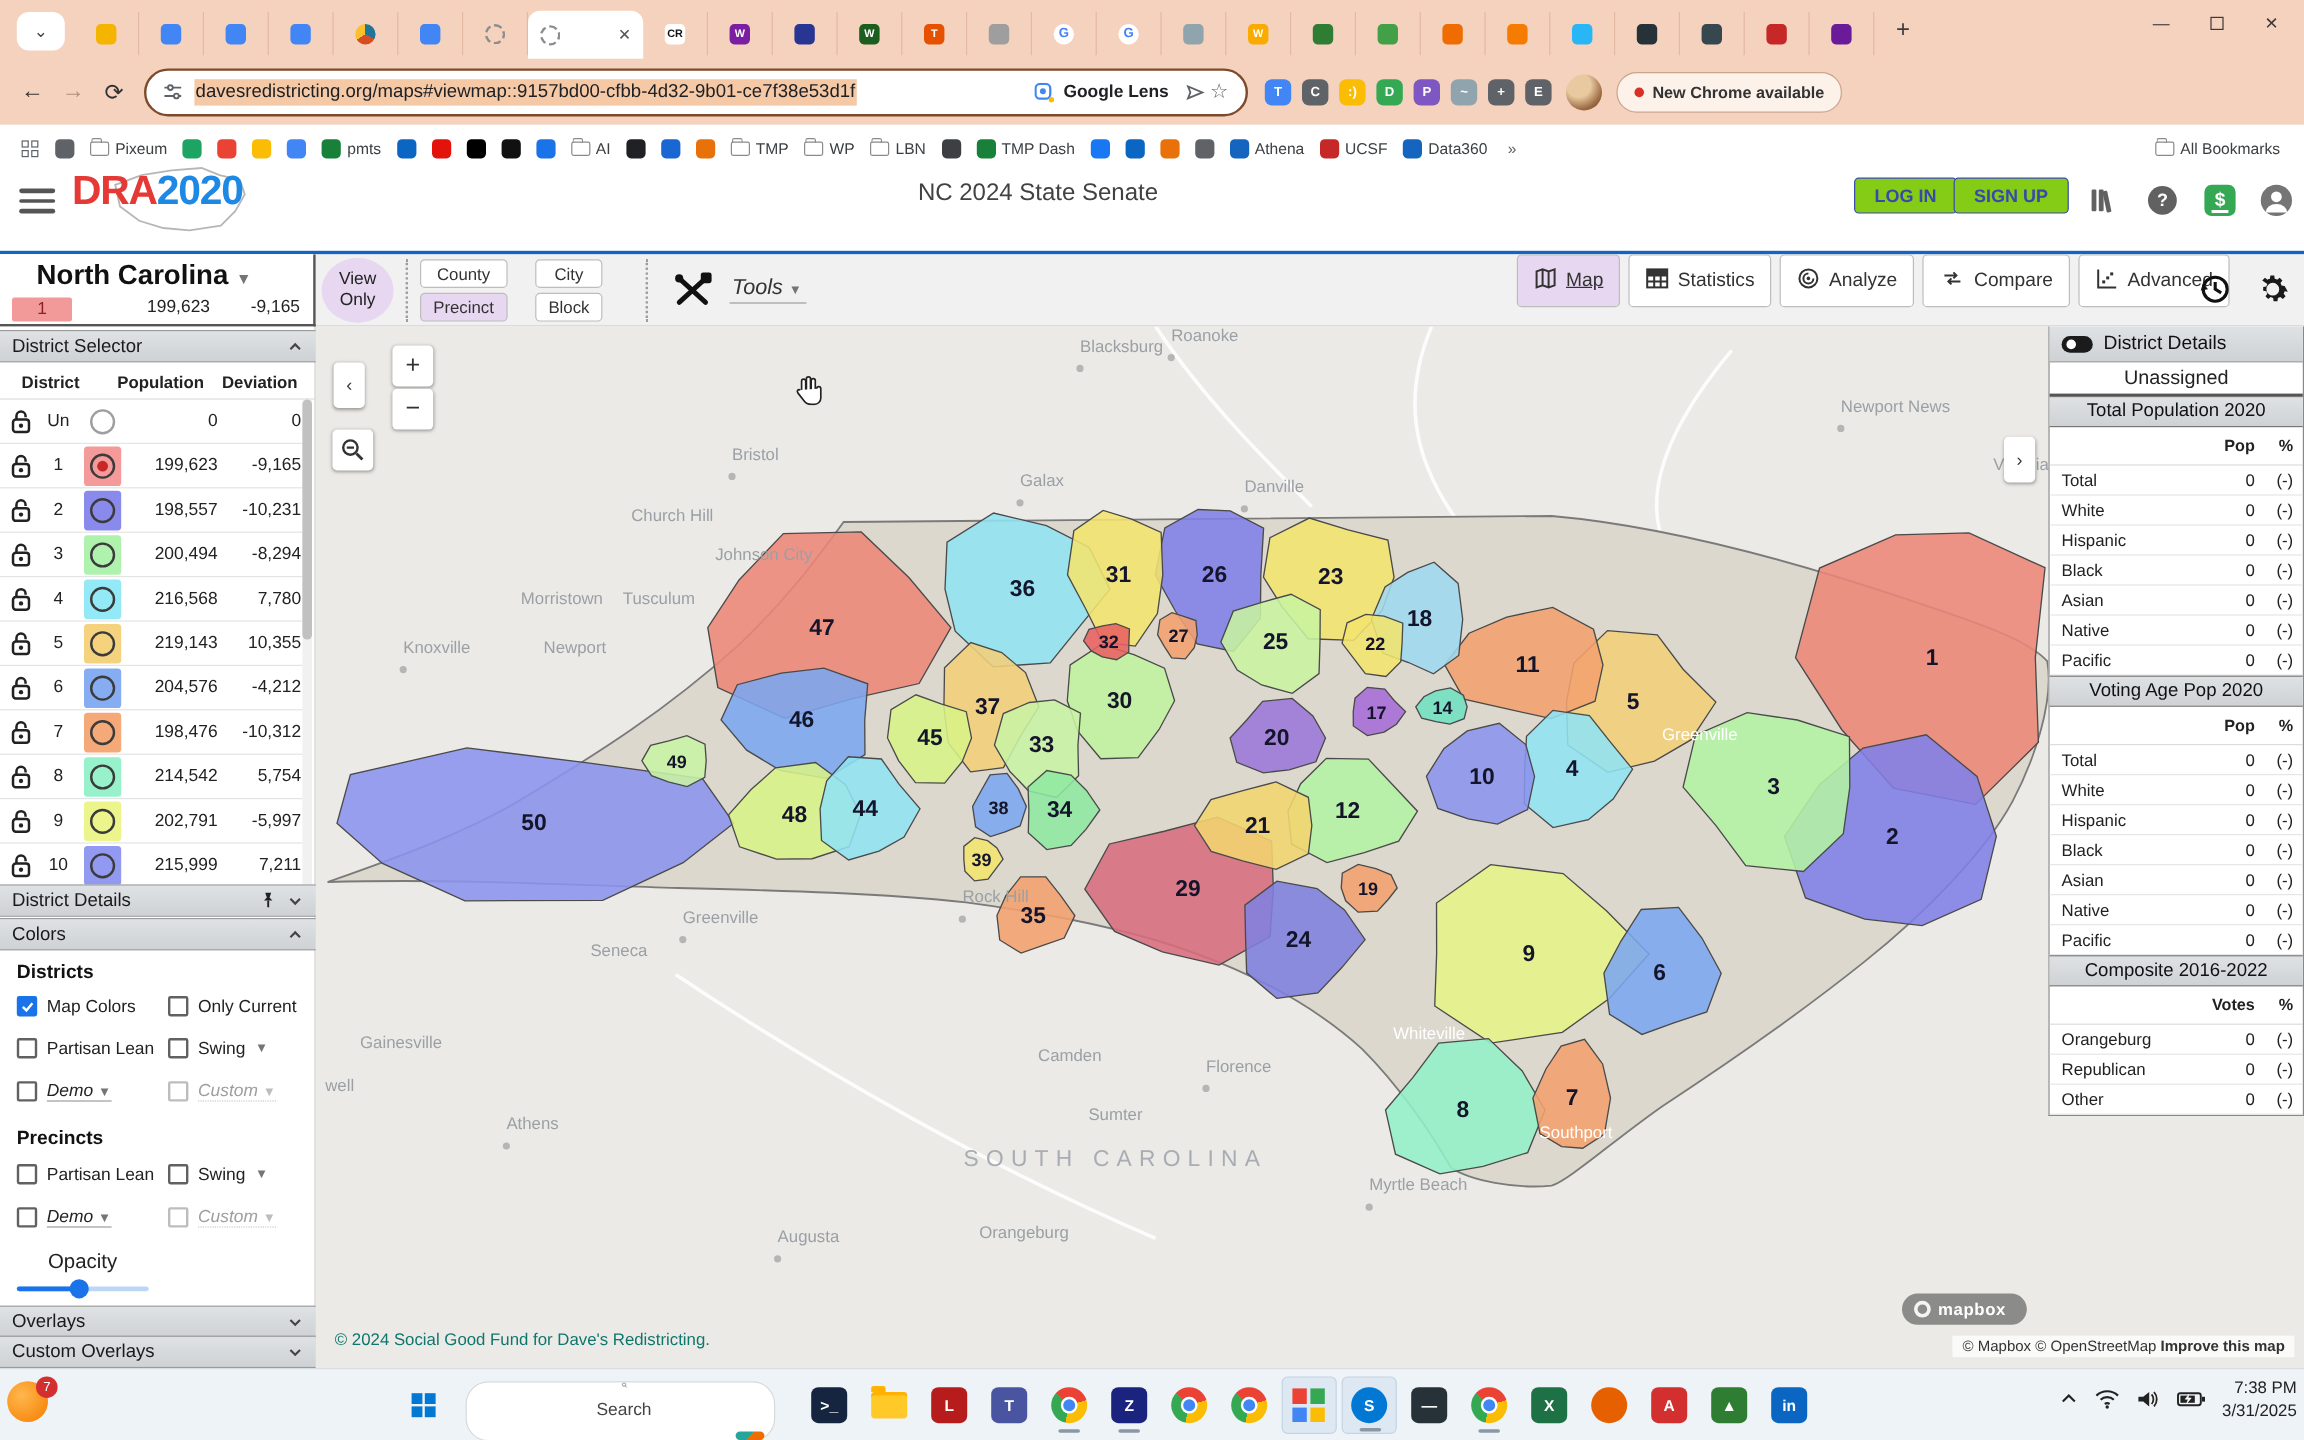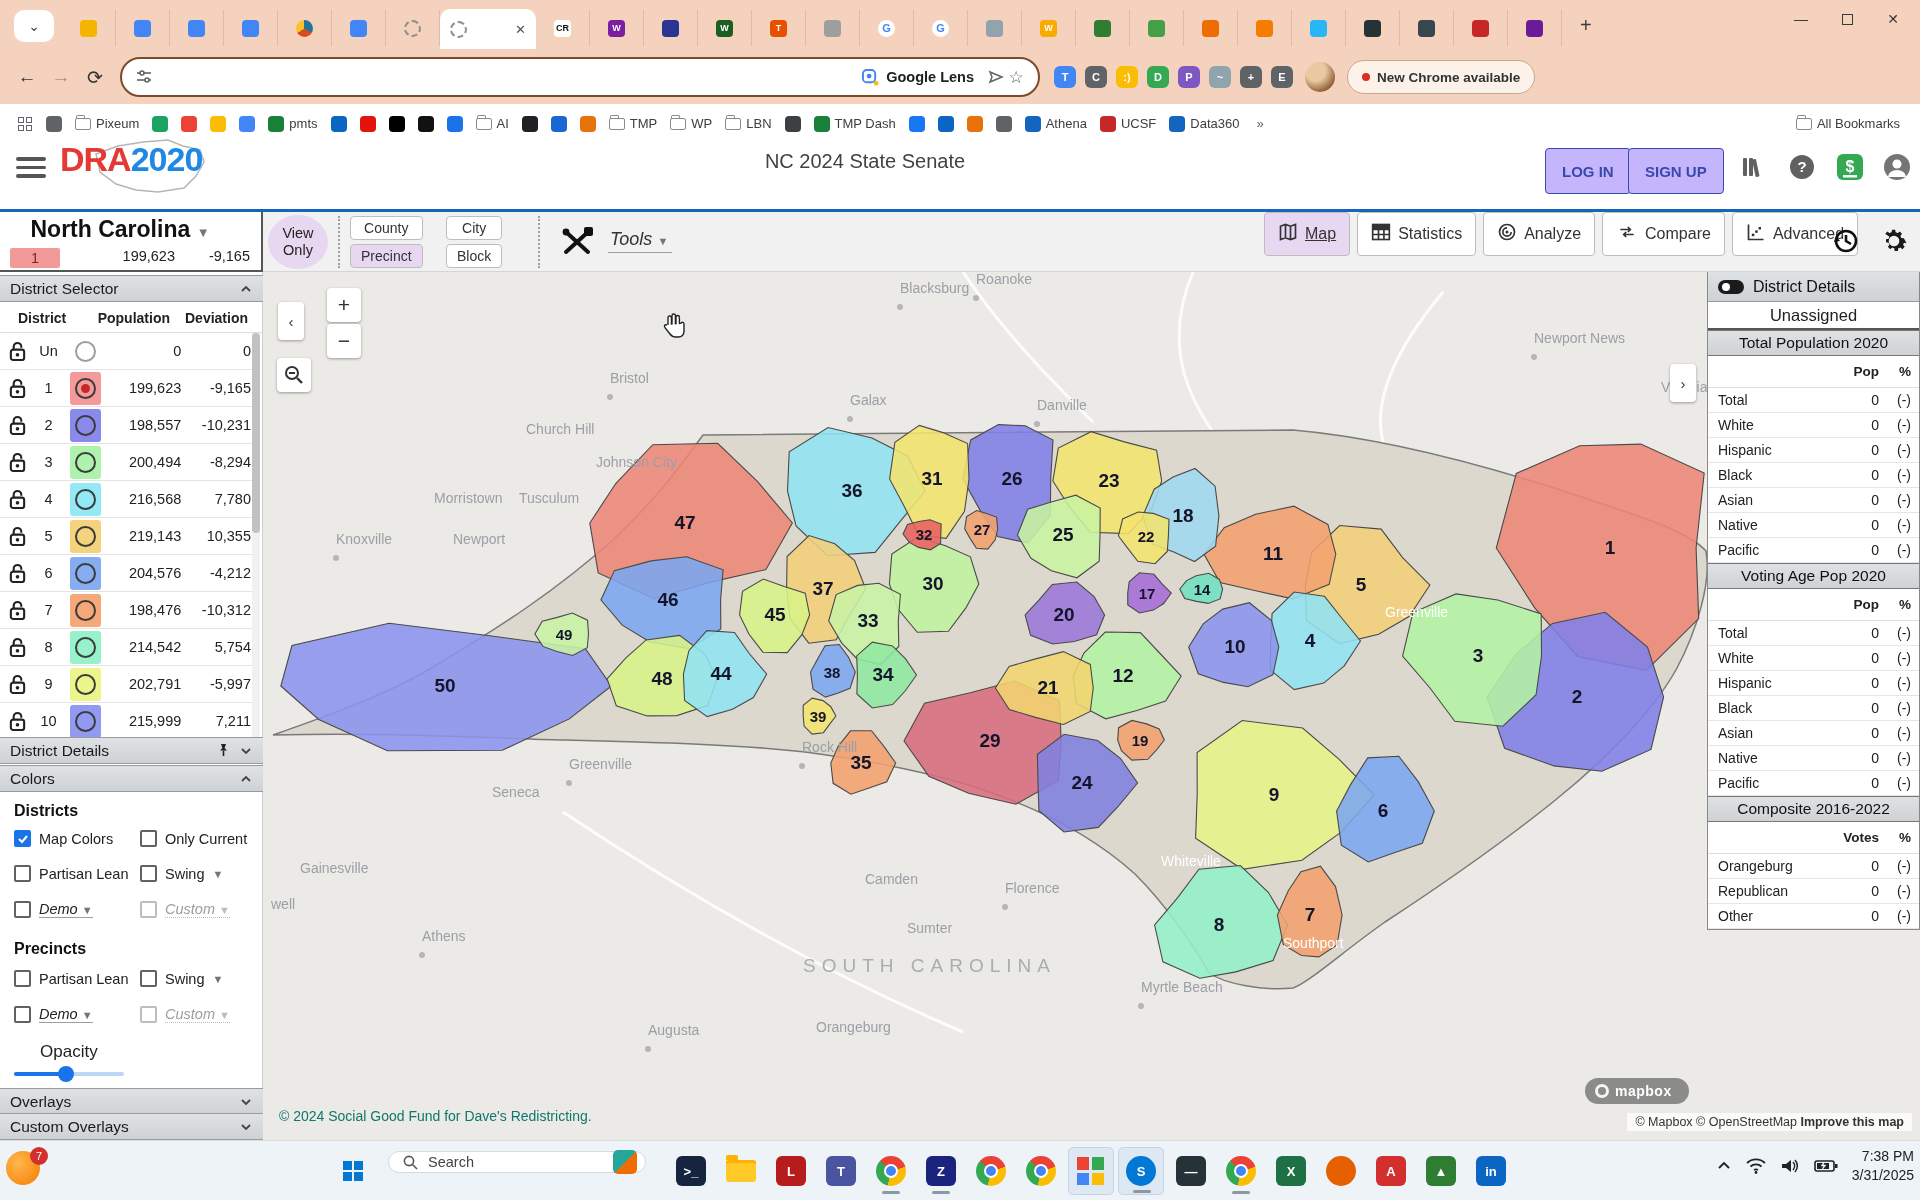--- a/index.html
+++ b/index.html
@@ -47,21 +47,21 @@
   #appsgrid i { width:6px; height:6px; border:1.6px solid #5f6368; }
 
   
   #apphdr { left:0; top:134px; width:1920px; height:65px; background:#fff; }
   #hamburger { left:16px; top:18px; width:30px; }
   #hamburger div { height:3.5px; background:#555; margin:5px 0; border-radius:2px; }
   #dralogo { left:60px; top:6px; font-size:34px; font-weight:bold; letter-spacing:-1px; }
   #dralogo .dra { color:#e53935; } #dralogo .y { color:#1e88e5; }
   #usmap-outline { left:88px; top:2px; opacity:.75; }
   #apptitle { left:0; top:16px; width:1730px; text-align:center; font-size:20px; color:#424242; }
-  .authbtn { top:14px; height:46px; padding:0 16px; display:flex; align-items:center; border:1px solid #3949ab; border-radius:4px; color:#3949ab; font-size:15px; font-weight:bold; background:#c4b5fd; }
+  .authbtn { top:14px; height:30px; padding:0 16px; display:flex; align-items:center; border:1px solid #3949ab; border-radius:4px; color:#3949ab; font-size:15px; font-weight:bold; background:#84cc16; }
   .hdric { top:16px; width:34px; height:34px; display:flex; align-items:center; justify-content:center; }
   #blueline { left:0; top:209px; width:1920px; height:3px; background:#1565c0; }
 
   
   #toolbar { left:0; top:212px; width:1920px; height:60px; background:#f1f1f1; border-bottom:1px solid #d5d5d5; }
   #viewonly { left:268px; top:3px; width:60px; height:54px; border-radius:50%; background:#e7d7f1; display:flex; flex-direction:column; align-items:center; justify-content:center; font-size:14.5px; color:#222; line-height:17px; }
   .tgl-col { top:4px; display:flex; flex-direction:column; gap:4px; }
   .tglbtn { height:24px; padding:0 10px; border:1px solid #bdbdbd; border-radius:4px; background:#fff; font-size:14px; color:#333; display:flex; align-items:center; justify-content:center; }
   .tglbtn.sel { background:#e7d7f1; }
   .dotsep { top:4px; width:0; height:52px; border-left:2px dotted #9e9e9e; }
@@ -126,21 +126,21 @@
   .det-c2 { width:44px; text-align:right; }
   .det-c3 { width:40px; text-align:right; padding-right:8px; }
 
   
   #taskbar { left:0; top:1140px; width:1920px; height:60px; background:#eef3f8; border-top:1px solid #d8dde2; }
   #tb-weather { left:6px; top:10px; width:40px; height:40px; position:absolute; }
   #tb-weather .sun { width:34px; height:34px; border-radius:50%; background:radial-gradient(circle at 35% 35%, #ffb74d, #f57c00); }
   #tb-badge { position:absolute; right:-2px; top:-4px; width:18px; height:18px; border-radius:50%; background:#d32f2f; color:#fff; font-size:11px; display:flex; align-items:center; justify-content:center; }
   #startbtn { display:grid; grid-template-columns:9px 9px; grid-gap:2px; }
   #startbtn i { width:9px; height:9px; background:#0078d4; }
-  #tb-search { width:258px; height:22px; background:#fff; border:1px solid #d5dade; border-radius:19px; display:flex; align-items:center; gap:10px; padding:0 8px 0 14px; font-size:14.5px; color:#444; }
+  #tb-search { width:258px; height:50px; background:#fff; border:1px solid #d5dade; border-radius:19px; display:flex; align-items:center; gap:10px; padding:0 8px 0 14px; font-size:14.5px; color:#444;flex-direction:column; }
   #tb-search .img { margin-left:auto; width:24px; height:24px; border-radius:5px; background:linear-gradient(135deg,#26a69a 0 50%,#ef6c00 50%); }
   .tbic { width:46px; height:48px; display:flex; align-items:center; justify-content:center; position:relative; border-radius:5px; }
   .tbic.box { background:#dde8f2; border:1px solid #c3d4e4; }
   .tbic .u { position:absolute; bottom:1px; left:14px; width:18px; height:3px; border-radius:2px; background:#8a98a5; }
   .appsq { width:30px; height:30px; border-radius:6px; display:flex; align-items:center; justify-content:center; color:#fff; font-weight:bold; font-size:13px; }
   .appcirc { border-radius:50%; }
   .chromeic { width:30px; height:30px; border-radius:50%; background:conic-gradient(from -45deg, #ea4335 0 33%, #fbbc04 0 66%, #34a853 0 100%); position:relative; }
   .chromeic i { position:absolute; left:8px; top:8px; width:14px; height:14px; border-radius:50%; background:#4285f4; border:2.5px solid #fff; }
   .gridic { width:28px; height:28px; display:grid; grid-template-columns:12px 12px; grid-gap:3px; }
   .gridic i:nth-child(1){background:#ea4335;} .gridic i:nth-child(2){background:#34a853;} .gridic i:nth-child(3){background:#4285f4;} .gridic i:nth-child(4){background:#fbbc04;}
@@ -257,20 +257,21 @@
       <span class="mini-ic">
         <svg width="16" height="16" viewBox="0 0 16 16">
             <g stroke="#5f6368" stroke-width="1.6" fill="none">
               <line x1="1" y1="4" x2="15" y2="4"></line>
               <line x1="1" y1="11" x2="15" y2="11"></line>
               <circle cx="6" cy="4" r="2" fill="#fff"></circle>
               <circle cx="11" cy="11" r="2" fill="#fff"></circle>
             </g>
           </svg>
       </span>
+      <span id="urltext" style="margin-left:8px">davesredistricting.org/maps#viewmap::9157bd00-cfbb-4d32-9b01-ce7f38e53d1f</span>
       <span id="lenswrap">
         <svg width="17" height="17" viewBox="0 0 18 18">
             <rect x="1" y="1" width="13" height="13" rx="4" fill="none" stroke="#4285f4" stroke-width="2"></rect>
             <circle cx="7.5" cy="7.5" r="2.6" fill="#4285f4"></circle>
             <circle cx="15" cy="15" r="2.4" fill="#fbbc04"></circle>
           </svg>
         <span>Google Lens</span>
       </span>
       <span class="mini-ic" style="margin-left:12px">
         <svg width="16" height="16" viewBox="0 0 16 16">

